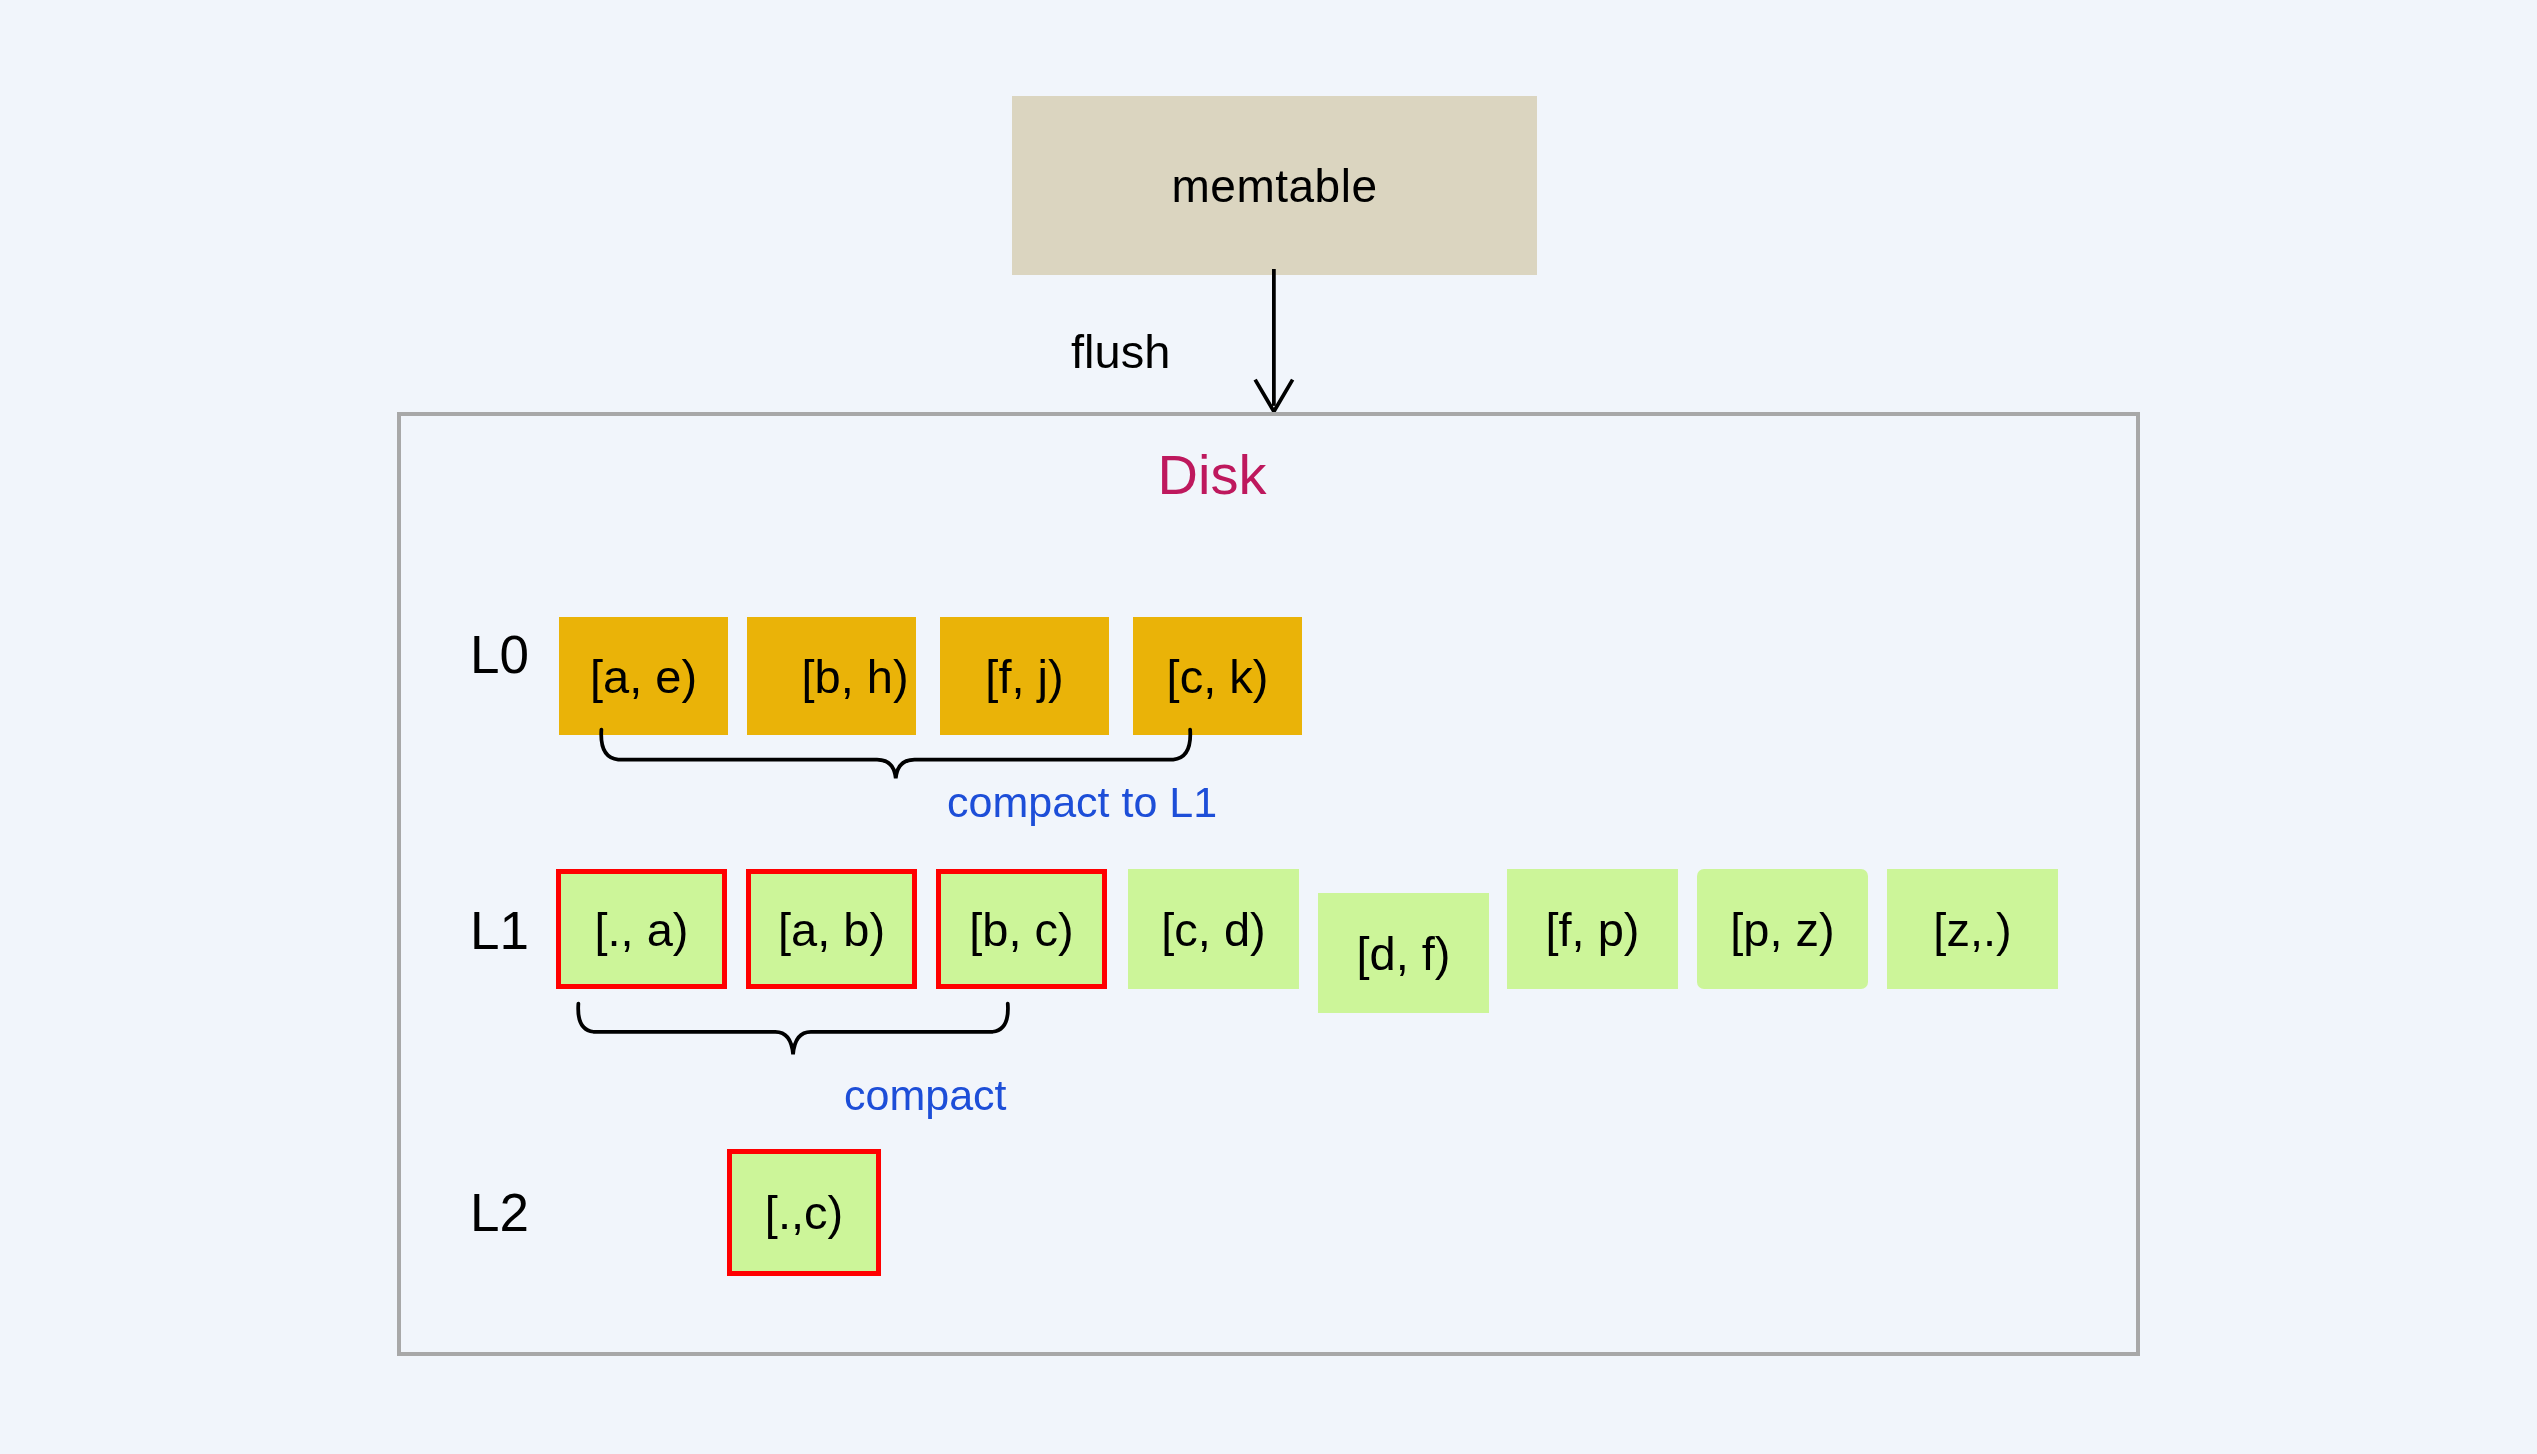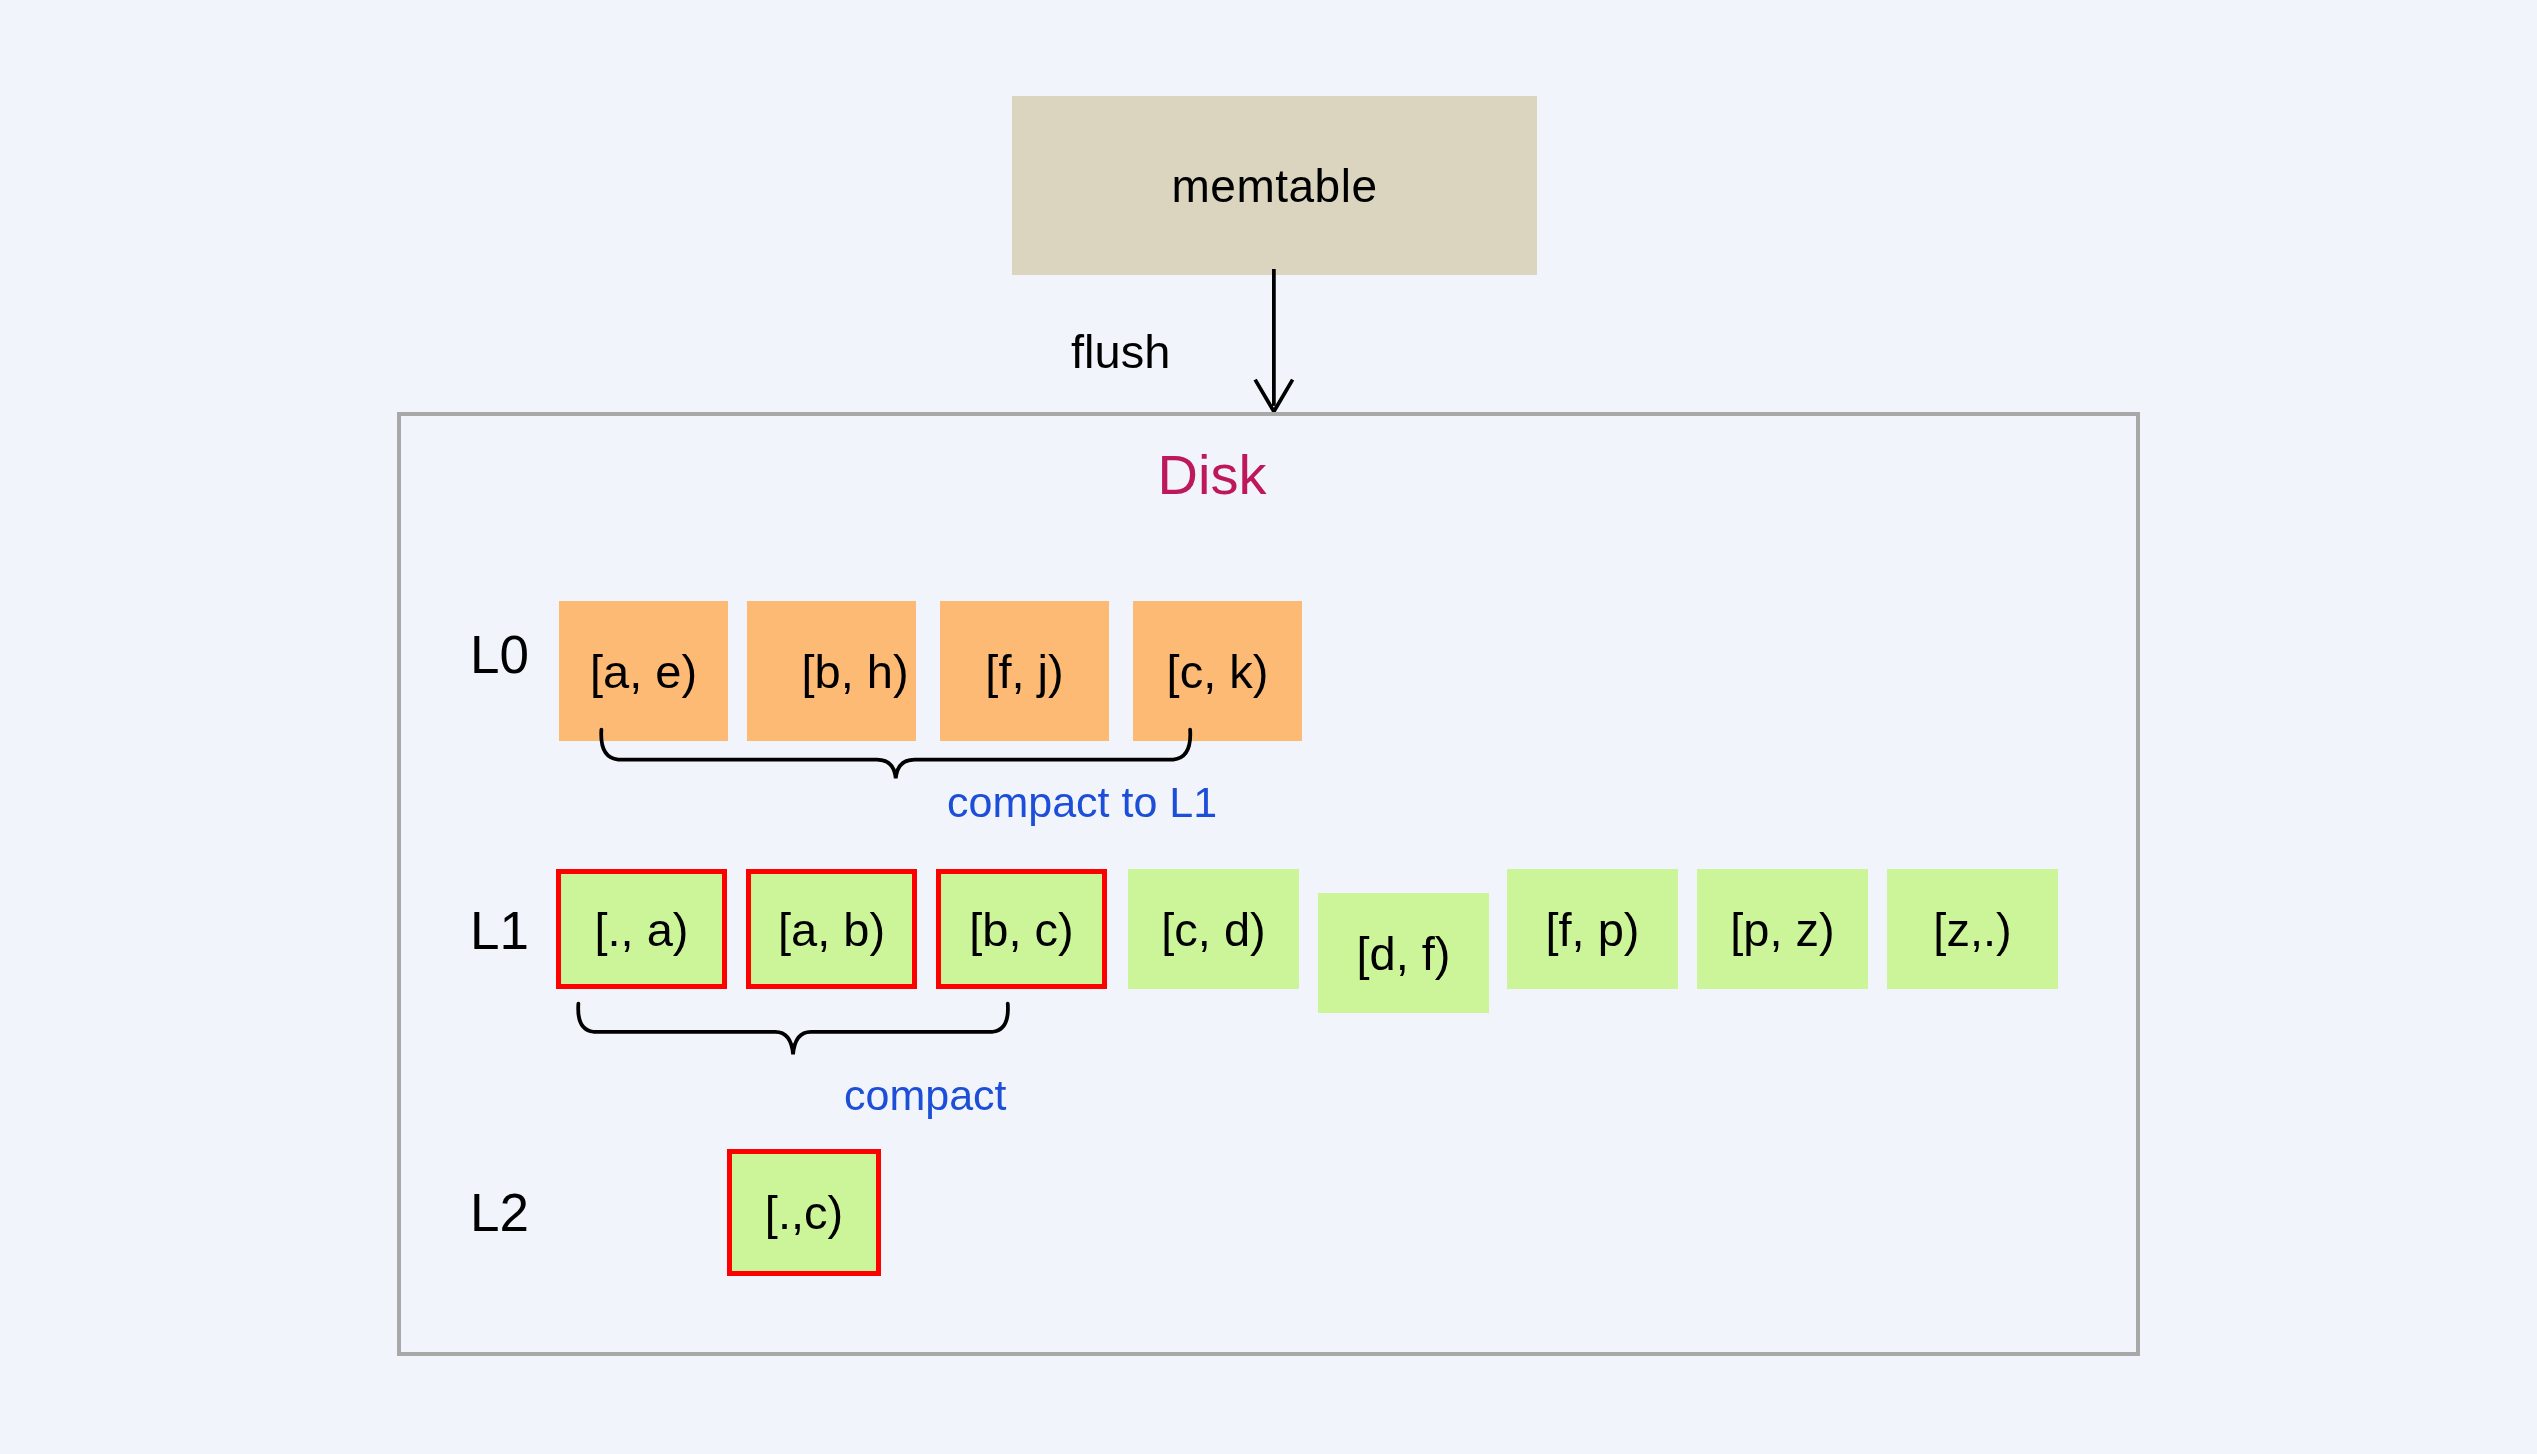--- a/index.html
+++ b/index.html
@@ -87,24 +87,24 @@
     position: absolute;
     display: flex;
     align-items: center;
     justify-content: center;
     box-sizing: border-box;
     font-size: 47px;
     color: #000;
     white-space: nowrap;
   }
   .sst.l0 {
-    background: #fdba74;
+    background: #eab308;
     width: 169px;
-    height: 140px;
-    top: 601px;
+    height: 118px;
+    top: 617px;
   }
   .sst.l1 {
     background: #ccf599;
     width: 171px;
     height: 120px;
     top: 869px;
   }
   .sst.l1.hot {
     border: 5.6px solid #ff0000;
   }
@@ -156,21 +156,21 @@
   </svg>
   <div class="brace-label" style="left:947px; top:778px;">compact to L1</div>
 
   <div class="level-label" style="left:470px; top:900px;">L1</div>
   <div class="sst l1 hot" style="left:556px;">[., a)</div>
   <div class="sst l1 hot" style="left:746px;">[a, b)</div>
   <div class="sst l1 hot" style="left:936px;text-align:right;">[b, c)</div>
   <div class="sst l1" style="left:1128px;">[c, d)</div>
   <div class="sst l1" style="left:1318px;margin-top:24px;">[d, f)</div>
   <div class="sst l1" style="left:1507px;">[f, p)</div>
-  <div class="sst l1" style="left:1697px;">[p, z)</div>
+  <div class="sst l1" style="left:1697px;border-radius:7px;">[p, z)</div>
   <div class="sst l1" style="left:1887px;">[z,.)</div>
 
   <svg class="brace-wrap" style="left:562px; top:998px; width:479px; height:75px;" viewBox="0 0 510 80">
     <path d="M 17,6 Q 15,34 33,36 L 227,36 Q 244,36 246,60 Q 248,36 265,36 L 459,36 Q 477,34 475,6" fill="none" stroke="#000" stroke-width="4" stroke-linecap="round"></path>
   </svg>
   <div class="brace-label" style="left:844px; top:1071px;">compact</div>
 
   <div class="level-label" style="left:470px; top:1182px;">L2</div>
   <div class="sst l2" style="left:727px;">[.,c)</div>
 

